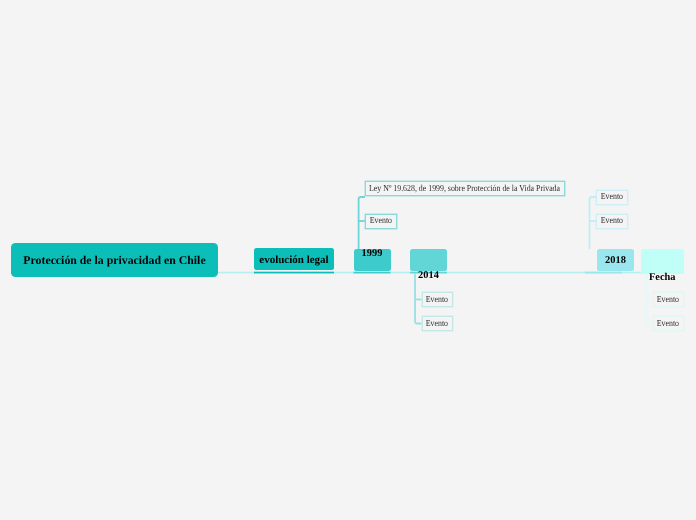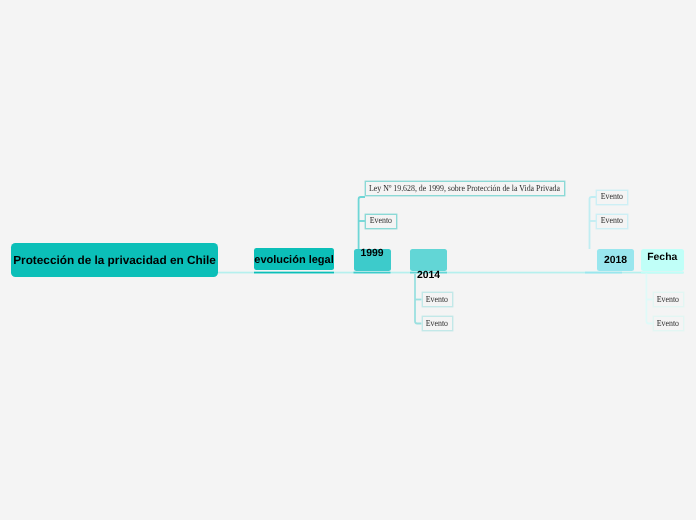--- a/index.html
+++ b/index.html
@@ -10,21 +10,21 @@
     font-family:"Liberation Serif", serif;
     overflow:hidden;
     position:relative;
     -webkit-font-smoothing:antialiased;
     text-rendering:geometricPrecision;
   }
   *{-webkit-font-smoothing:antialiased;}
   #mindmap{position:absolute;left:0;top:0;width:696px;height:520px;}
   #links{position:absolute;left:0;top:0;width:696px;height:520px;overflow:visible;}
   .node{position:absolute;box-sizing:border-box;display:flex;align-items:center;justify-content:center;
-        border-radius:2.5px;font-family:Liberation Sans, sans-serif;font-weight:bold;color:#000;
+        border-radius:2.5px;font-family:Liberation Serif, serif;font-weight:bold;color:#000;
         text-align:center;line-height:1;white-space:nowrap;}
   .evt{position:absolute;box-sizing:border-box;border:1px solid;background:transparent;
        display:flex;align-items:center;justify-content:center;
        font-family:"Liberation Serif", serif;font-size:9.1px;
        color:#2e2e2e;line-height:1;white-space:nowrap;overflow:hidden;}
   .evt > span{display:inline-block;transform:scaleX(0.864) translateY(-0.35px);transform-origin:center center;}
 </style>
 </head>
 <body>
 
@@ -71,21 +71,21 @@
     </div>
     <div class="node" style="left: 585px; top: 249px; width: 37px; height: 22.4px; font-size: 10.4px; align-items: flex-start; padding-top: 6.5px; background: rgb(153, 230, 238); margin-left: 12px;">
       <span>2018</span>
     </div>
     <div class="evt" style="left: 596.3px; top: 189.5px; width: 31.5px; height: 15px; border-color: rgb(205, 239, 245); box-shadow: rgb(205, 239, 245) 0px 0px 0px 0.4px;">
       <span>Evento</span>
     </div>
     <div class="evt" style="left: 596.3px; top: 213.5px; width: 31.5px; height: 15px; border-color: rgb(205, 239, 245); box-shadow: rgb(205, 239, 245) 0px 0px 0px 0.4px;">
       <span>Evento</span>
     </div>
-    <div class="node" style="left: 641px; top: 249px; width: 42.5px; height: 22.4px; font-size: 10.4px; align-items: flex-start; padding-top: 4px; background: rgb(192, 255, 248);">
+    <div class="node" style="left: 641px; top: 249px; width: 42.5px; height: 22.4px; font-size: 10.4px; align-items: flex-start; padding-top: 24px; background: rgb(192, 255, 248);">
       <span>Fecha</span>
     </div>
     <div class="evt" style="left: 652.5px; top: 292px; width: 31.5px; height: 15px; border-color: rgb(226, 246, 243); box-shadow: rgb(226, 246, 243) 0px 0px 0px 0.4px;">
       <span>Evento</span>
     </div>
     <div class="evt" style="left: 652.5px; top: 316px; width: 31.5px; height: 15px; border-color: rgb(226, 246, 243); box-shadow: rgb(226, 246, 243) 0px 0px 0px 0.4px;">
       <span>Evento</span>
     </div>
   </div>
 

